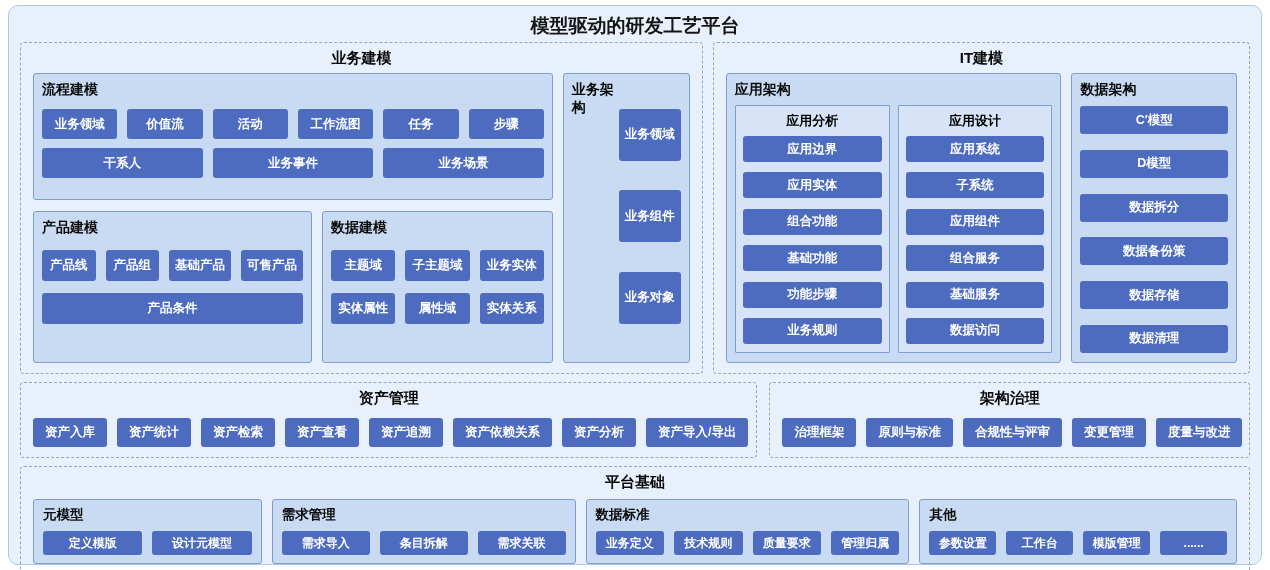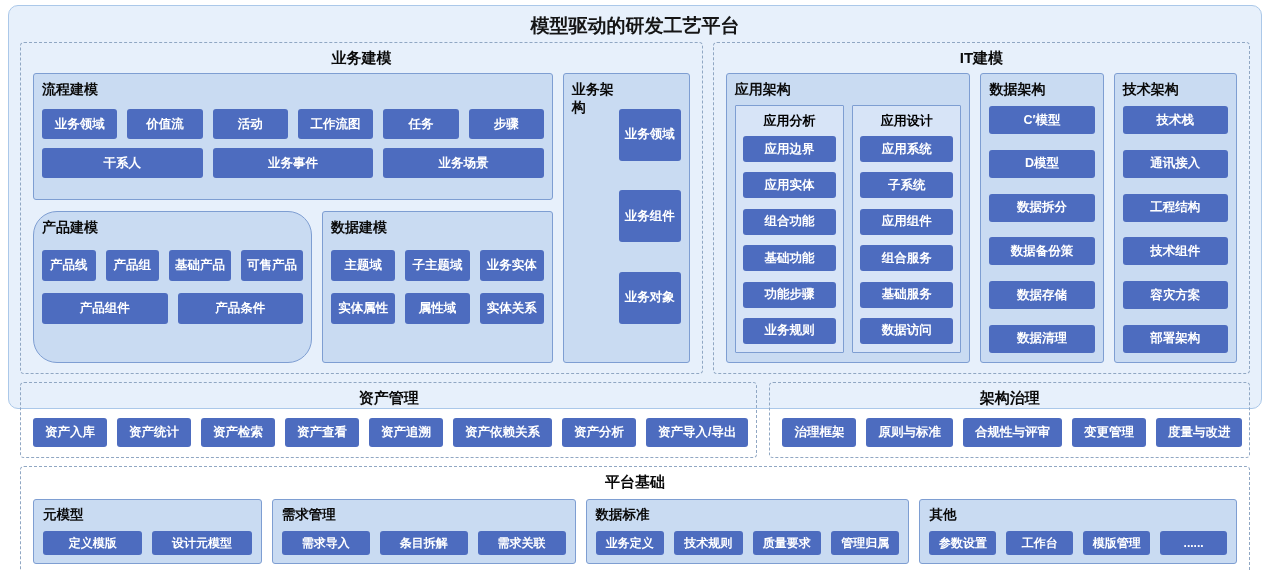--- a/index.html
+++ b/index.html
@@ -1,20 +1,20 @@
 <!DOCTYPE html>
 <html><head>
 <meta charset="utf-8">
 <style>
   html,body{margin:0;padding:0;background:#ffffff;overflow:hidden;}
   body{width:1270px;height:570px;font-family:"Liberation Sans","DejaVu Sans",sans-serif;}
   *{box-sizing:border-box;}
 
   .frame{
-    margin:5px 8px;width:1254px;height:404px;
+    margin:5px 8px;width:1254px;height:560px;
     background:#e7f0fb;border:1px solid #abc8e9;border-radius:10px;
     padding:4px 11px 8px;display:flex;flex-direction:column;
   }
   .title{flex:0 0 32px;text-align:center;font-size:19px;font-weight:700;color:#151515;
     display:flex;align-items:center;justify-content:center;}
 
   .section{border:1px dashed #90a7c3;border-radius:4px;padding:3px 12px 10px;
     display:flex;flex-direction:column;min-width:0;}
   .section-header{flex:0 0 auto;text-align:center;font-weight:700;font-size:15px;color:#0a0a0a;padding:3px 0 5px;}
 
@@ -27,21 +27,21 @@
 
   .btn{background:#4d6cbf;color:#ffffff;font-weight:700;font-size:12.5px;border-radius:3px;
     display:flex;align-items:center;justify-content:center;white-space:nowrap;
     height:30px;flex:1;padding:0 6px;cursor:pointer;}
   .btn-row{display:flex;gap:10px;margin-top:9px;}
 
   .bm-body{flex:1;display:flex;gap:10px;min-height:0;}
   .bm-left{flex:1;display:flex;flex-direction:column;gap:11px;min-height:0;min-width:0;}
   .panel-process{flex:0 0 127px;}
   .bm-bottom{flex:1;display:flex;gap:10px;min-height:0;}
-  .panel-product{flex:292 0 0;border-radius:24px;}
+  .panel-product{flex:292 0 0;}
   .panel-datam{flex:238 0 0;}
   .bm-bottom .btn-row{margin-top:12px;}
   .bm-bottom .btn{height:31px;}
 
   .panel-ba{flex:0 0 127px;display:flex;}
   .va-body{flex:1;display:flex;flex-direction:column;justify-content:space-evenly;}
   .va-body .btn{flex:0 0 52px;height:auto;}
 
   .it-body{flex:1;display:flex;gap:10px;min-height:0;}
   .panel-aa{flex:256 0 0;display:flex;flex-direction:column;}
@@ -105,21 +105,20 @@
           <div class="bm-bottom">
             <div class="panel panel-product">
               <div class="panel-header">产品建模</div>
               <div class="btn-row">
                 <div class="btn">产品线</div>
                 <div class="btn">产品组</div>
                 <div class="btn">基础产品</div>
                 <div class="btn">可售产品</div>
               </div>
               <div class="btn-row">
-                <div class="btn">产品组件</div>
                 <div class="btn">产品条件</div>
               </div>
             </div>
             <div class="panel panel-datam">
               <div class="panel-header">数据建模</div>
               <div class="btn-row">
                 <div class="btn">主题域</div>
                 <div class="btn">子主题域</div>
                 <div class="btn">业务实体</div>
               </div>
@@ -181,31 +180,20 @@
           <div class="stack">
             <div class="btn">C′模型</div>
             <div class="btn">D模型</div>
             <div class="btn">数据拆分</div>
             <div class="btn">数据备份策</div>
             <div class="btn">数据存储</div>
             <div class="btn">数据清理</div>
           </div>
         </div>
 
-        <div class="panel panel-col">
-          <div class="panel-header">技术架构</div>
-          <div class="stack">
-            <div class="btn">技术栈</div>
-            <div class="btn">通讯接入</div>
-            <div class="btn">工程结构</div>
-            <div class="btn">技术组件</div>
-            <div class="btn">容灾方案</div>
-            <div class="btn">部署架构</div>
-          </div>
-        </div>
 
       </div>
     </section>
   </div>
 
   <div class="row-mid">
     <section class="section" id="asset-management">
       <div class="section-header">资产管理</div>
       <div class="btn-row">
         <div class="btn">资产入库</div>

